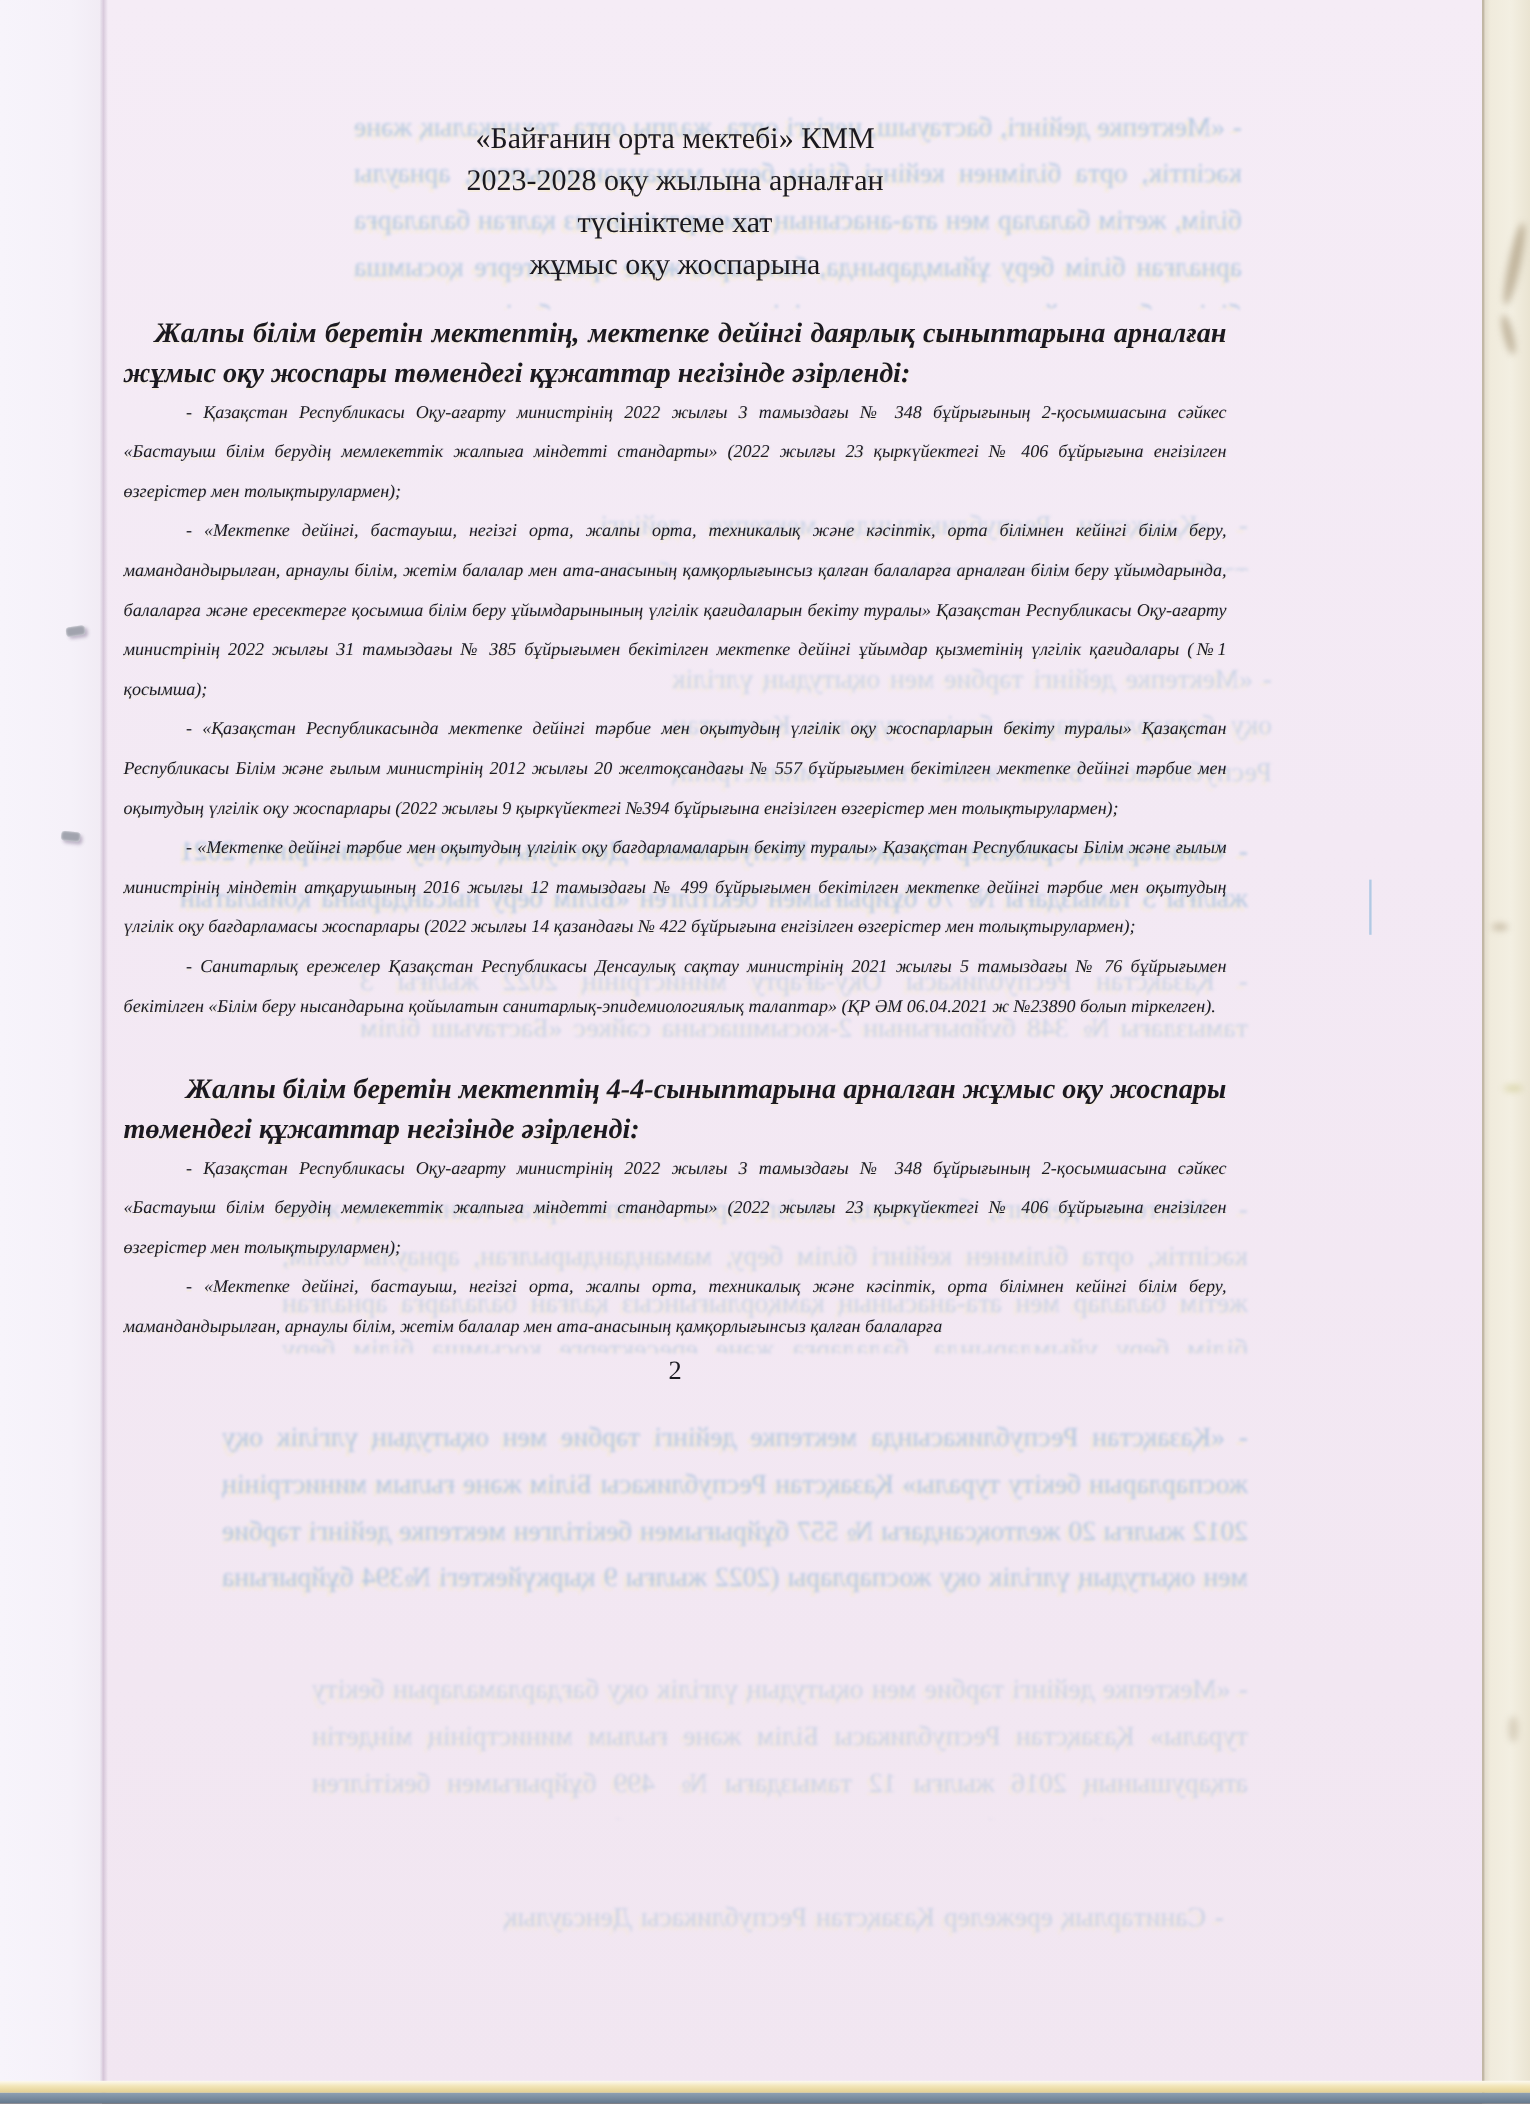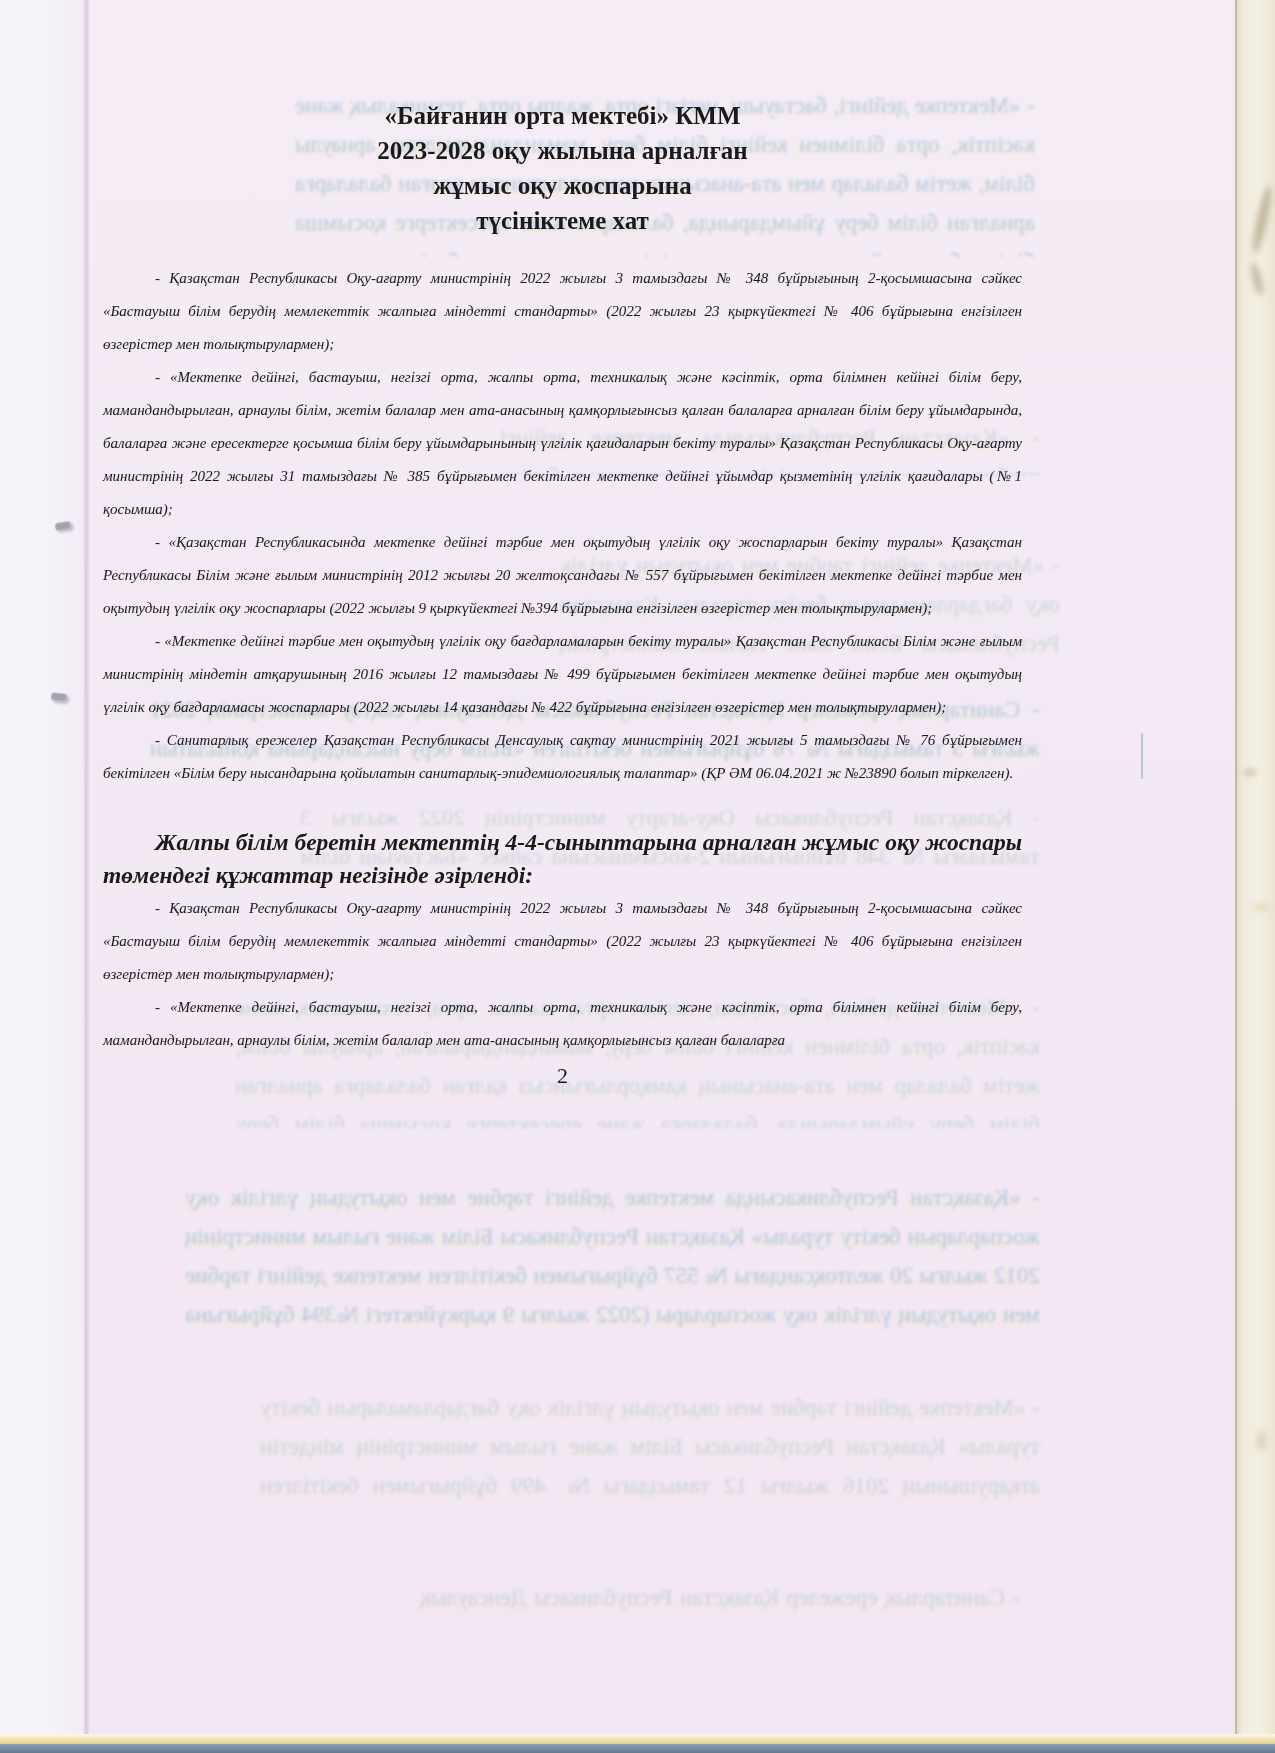--- a/index.html
+++ b/index.html
@@ -68,21 +68,21 @@
     position:absolute;left:1141px;top:733px;width:2px;height:46px;
     background:#8fb9dc;opacity:.65;filter:blur(.4px);
   }
   
   .content{
     position:absolute;left:103px;top:98px;width:919px;
     color:#1b1920;
   }
   .title-block{text-align:center;margin:0 0 24px 0;}
   .title-line{
-    font-weight:bold;font-size:25px;line-height:35px;margin:0;
+    font-weight:normal;font-size:25px;line-height:35px;margin:0;
     text-shadow:0 2px 0 rgba(252,242,140,.20);
   }
   .heading{
     font-weight:bold;font-style:italic;
     font-size:23.5px;line-height:33px;text-align:justify;text-indent:26px;
     margin:0;
     text-shadow:0 2px 0 rgba(252,242,140,.18);
   }
   .heading.second{text-indent:52px;margin-top:36px;}
   .par{
@@ -128,24 +128,25 @@
     <div class="ghost" style="left:260px;top:1388px;width:780px;height:128px">- «Мектепке дейінгі тәрбие мен оқытудың үлгілік оқу бағдарламаларын бекіту туралы» Қазақстан Республикасы Білім және ғылым министрінің міндетін атқарушының 2016 жылғы 12 тамыздағы № 499 бұйрығымен бекітілген мектепке дейінгі тәрбие мен оқытудың үлгілік оқу бағдарламасы жоспарлары (2022 жылғы 14 қазандағы № 422 бұйрығына енгізілген өзгерістер мен толықтырулармен);</div>
     <div class="ghost" style="left:420px;top:1578px;width:600px;height:40px">- Санитарлық ережелер Қазақстан Республикасы Денсаулық сақтау министрінің 2021 жылғы 5 тамыздағы № 76 бұйрығымен бекітілген «Білім беру нысандарына қойылатын санитарлық-эпидемиологиялық талаптар» (ҚР ӘМ 06.08.2021 ж №23890 болып тіркелген).</div>
   </div>
   <div class="blue-tick"></div>
 
   <div class="content">
 
     <div class="title-block">
       <p class="title-line">«Байғанин орта мектебі» КММ</p>
       <p class="title-line">2023-2028 оқу жылына арналған</p>
+      <p class="title-line">түсініктеме хат</p>
       <p class="title-line">жұмыс оқу жоспарына</p>
-      <p class="title-line">түсініктеме хат</p>
     </div>
 
+    <p class="heading">Жалпы білім беретін мектептің,  мектепке дейінгі даярлық сыныптарына арналған жұмыс оқу жоспары төмендегі құжаттар негізінде әзірленді:</p>
 
     <p class="par">- Қазақстан Республикасы Оқу-ағарту министрінің 2022 жылғы 3 тамыздағы № 348 бұйрығының 2-қосымшасына сәйкес «Бастауыш білім берудің мемлекеттік жалпыға міндетті стандарты» (2022 жылғы 23 қыркүйектегі № 406 бұйрығына енгізілген өзгерістер мен толықтырулармен);</p>
     <p class="par">- «Мектепке дейінгі, бастауыш, негізгі орта, жалпы орта, техникалық және кәсіптік, орта білімнен кейінгі білім беру, мамандандырылған, арнаулы білім, жетім балалар мен ата-анасының қамқорлығынсыз қалған балаларға арналған білім беру ұйымдарында, балаларға және ересектерге қосымша білім беру ұйымдарынының үлгілік қағидаларын бекіту туралы» Қазақстан Республикасы Оқу-ағарту министрінің 2022 жылғы 31 тамыздағы № 385 бұйрығымен бекітілген мектепке дейінгі ұйымдар қызметінің үлгілік қағидалары (№1 қосымша);</p>
     <p class="par">- «Қазақстан Республикасында мектепке дейінгі тәрбие мен оқытудың үлгілік оқу жоспарларын бекіту туралы» Қазақстан Республикасы Білім және ғылым министрінің 2012 жылғы 20 желтоқсандағы № 557 бұйрығымен бекітілген мектепке дейінгі тәрбие мен оқытудың үлгілік оқу жоспарлары (2022 жылғы 9 қыркүйектегі №394 бұйрығына енгізілген өзгерістер мен толықтырулармен);</p>
     <p class="par">- «Мектепке дейінгі тәрбие мен оқытудың үлгілік оқу бағдарламаларын бекіту туралы» Қазақстан Республикасы Білім және ғылым министрінің міндетін атқарушының 2016 жылғы 12 тамыздағы № 499 бұйрығымен бекітілген мектепке дейінгі тәрбие мен оқытудың үлгілік оқу бағдарламасы жоспарлары (2022 жылғы 14 қазандағы № 422 бұйрығына енгізілген өзгерістер мен толықтырулармен);</p>
     <p class="par">- Санитарлық ережелер Қазақстан Республикасы Денсаулық сақтау министрінің 2021 жылғы 5 тамыздағы № 76 бұйрығымен бекітілген «Білім беру нысандарына қойылатын санитарлық-эпидемиологиялық талаптар» (ҚР ӘМ 06.04.2021 ж №23890 болып тіркелген).</p>
 
     <p class="heading second">Жалпы білім беретін мектептің 4-4-сыныптарына арналған жұмыс оқу жоспары төмендегі құжаттар негізінде әзірленді:</p>
 
     <p class="par">- Қазақстан Республикасы Оқу-ағарту министрінің 2022 жылғы 3 тамыздағы № 348 бұйрығының 2-қосымшасына сәйкес «Бастауыш білім берудің мемлекеттік жалпыға міндетті стандарты» (2022 жылғы 23 қыркүйектегі № 406 бұйрығына енгізілген өзгерістер мен толықтырулармен);</p>

